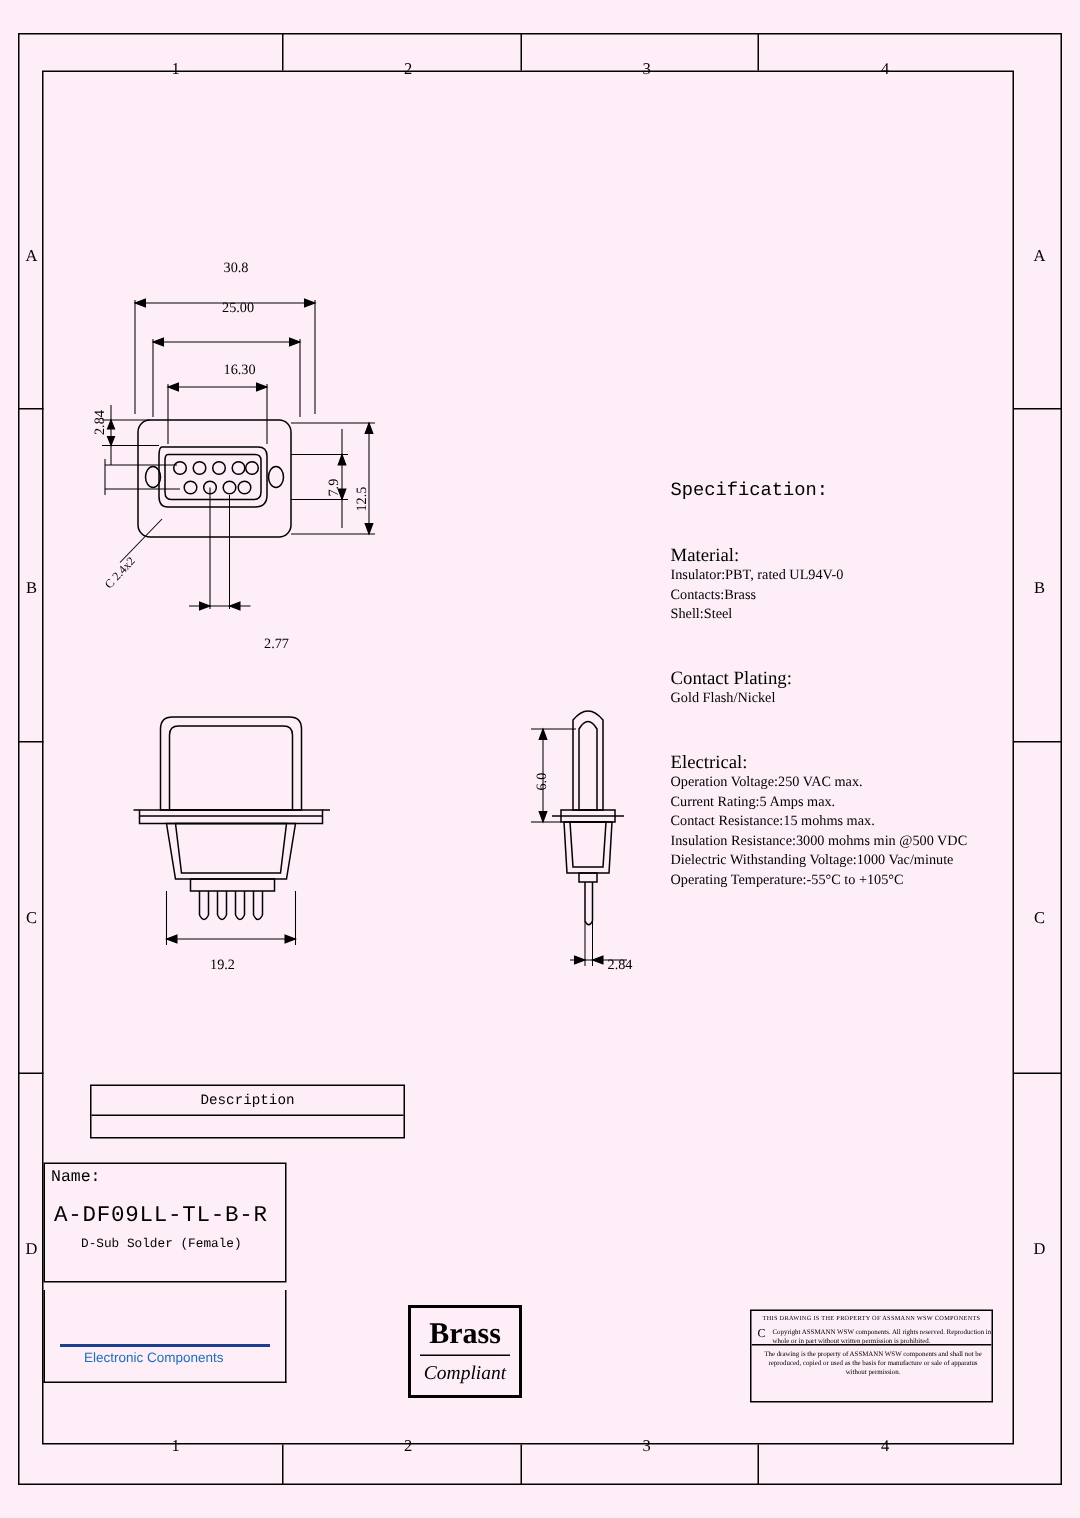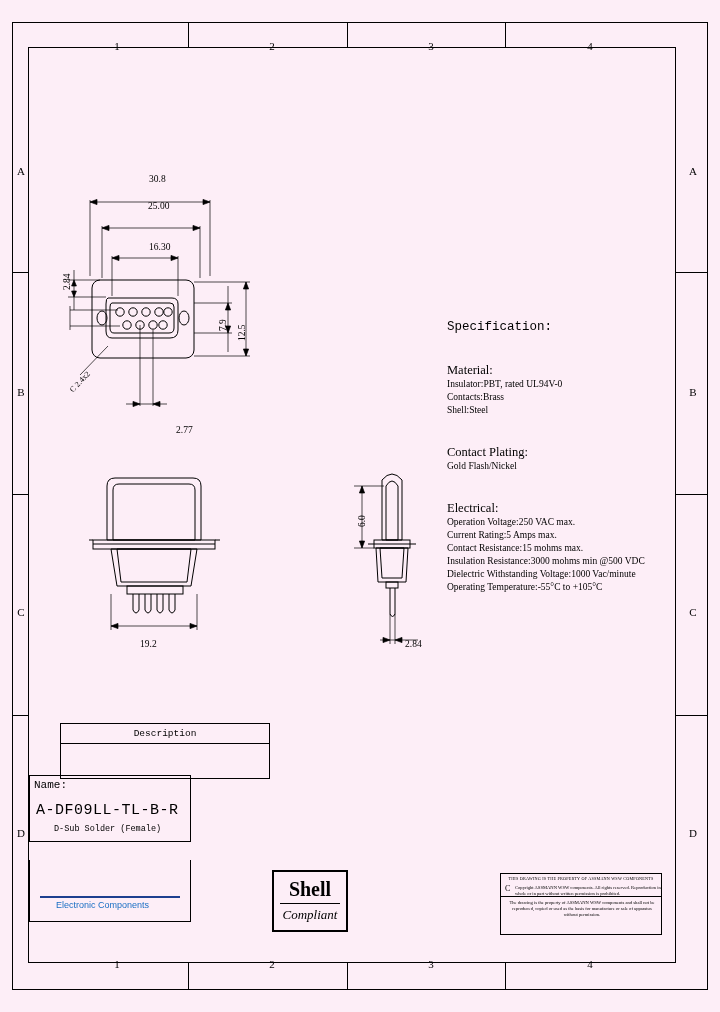--- a/index.html
+++ b/index.html
@@ -84,40 +84,40 @@
     font-size: 9.5px;
     font-family: "Liberation Serif", serif;
     line-height: 13px;
     white-space: nowrap;
   }
 
   
   #tb-desc {
     position: absolute;
     left: 60px; top: 723px;
-    width: 210px; height: 56px;
+    width: 210px; height: 36px;
     border: 1px solid #000;
     box-sizing: border-box;
   }
   #tb-desc-hdr {
     position: absolute;
     left: 0; top: 0;
     width: 100%; height: 20px;
     border-bottom: 1px solid #000;
     box-sizing: border-box;
     font-family: "Liberation Mono", monospace;
     font-size: 9.5px;
     text-align: center;
     line-height: 19px;
     color: #000;
   }
   #tb-name {
     position: absolute;
     left: 29px; top: 775px;
-    width: 162px; height: 67px;
+    width: 162px; height: 80px;
     border: 1px solid #000;
     box-sizing: border-box;
     text-align: right;
   }
   #tb-name .lbl {
     position: absolute;
     left: 4px; top: 3px;
     font-family: "Liberation Mono", monospace;
     font-size: 11px;
     color: #000;
@@ -454,21 +454,21 @@
     <div class="pn">A-DF09LL-TL-B-R</div>
     <div class="sub">D-Sub Solder (Female)</div>
   </div>
 
   <div id="logo-box">
     <div id="logo-underline"></div>
     <div id="logo-sub">Electronic Components</div>
   </div>
 
   <div id="rohs-box">
-    <div class="r1">Shell</div>
+    <div class="r1">Brass</div>
     <div class="rdiv"></div>
     <div class="r2">Compliant</div>
   </div>
 
   <div id="note-box">
     <div class="nb-hdr">THIS DRAWING IS THE PROPERTY OF ASSMANN WSW COMPONENTS</div>
     <div class="nb-c">C</div>
     <div class="nb-copy">Copyright ASSMANN WSW components. All rights reserved. Reproduction in whole or in part without written permission is prohibited.</div>
     <div class="nb-hr"></div>
     <div class="nb-body">The drawing is the property of ASSMANN WSW components and shall not be reproduced, copied or used as the basis for manufacture or sale of apparatus without permission.</div>

